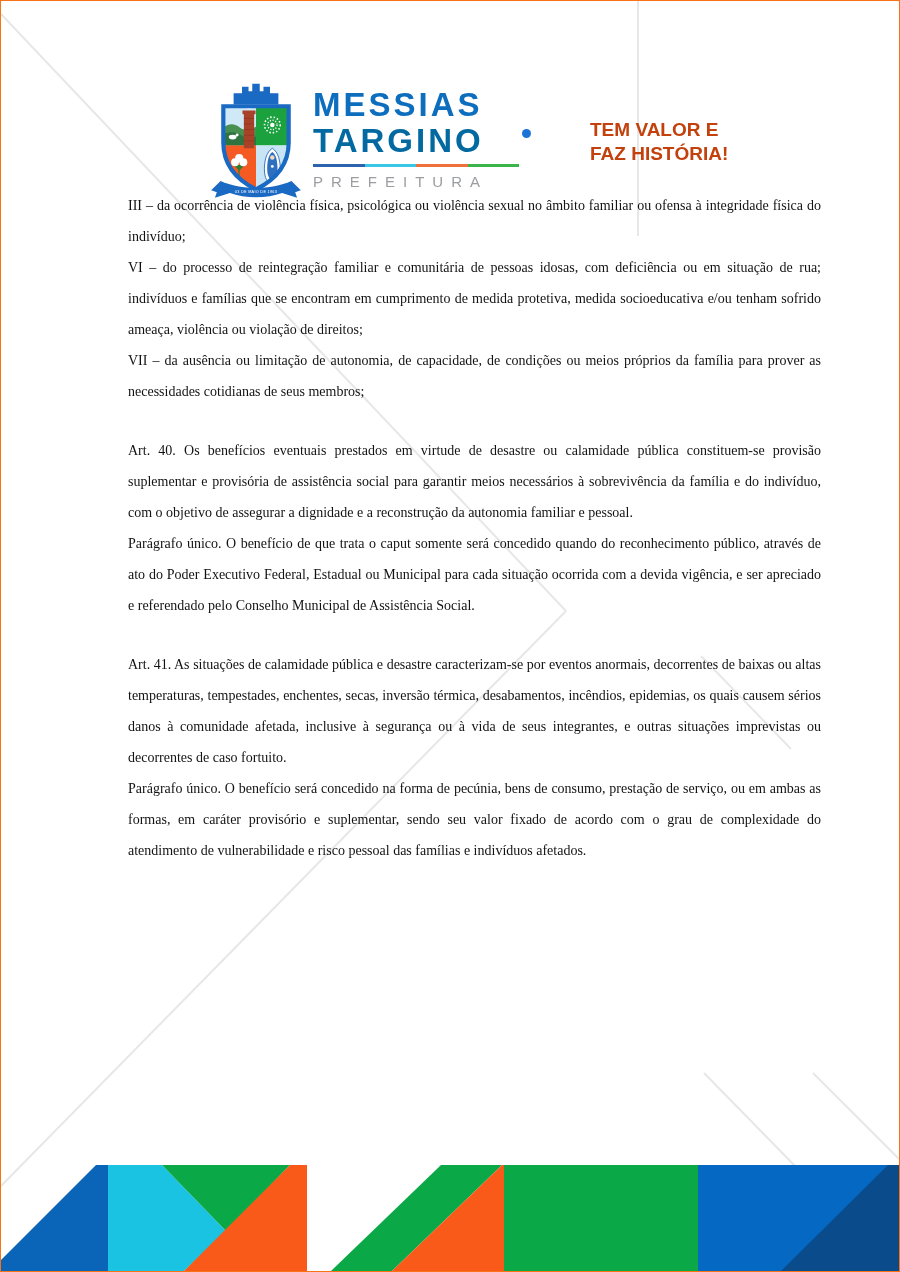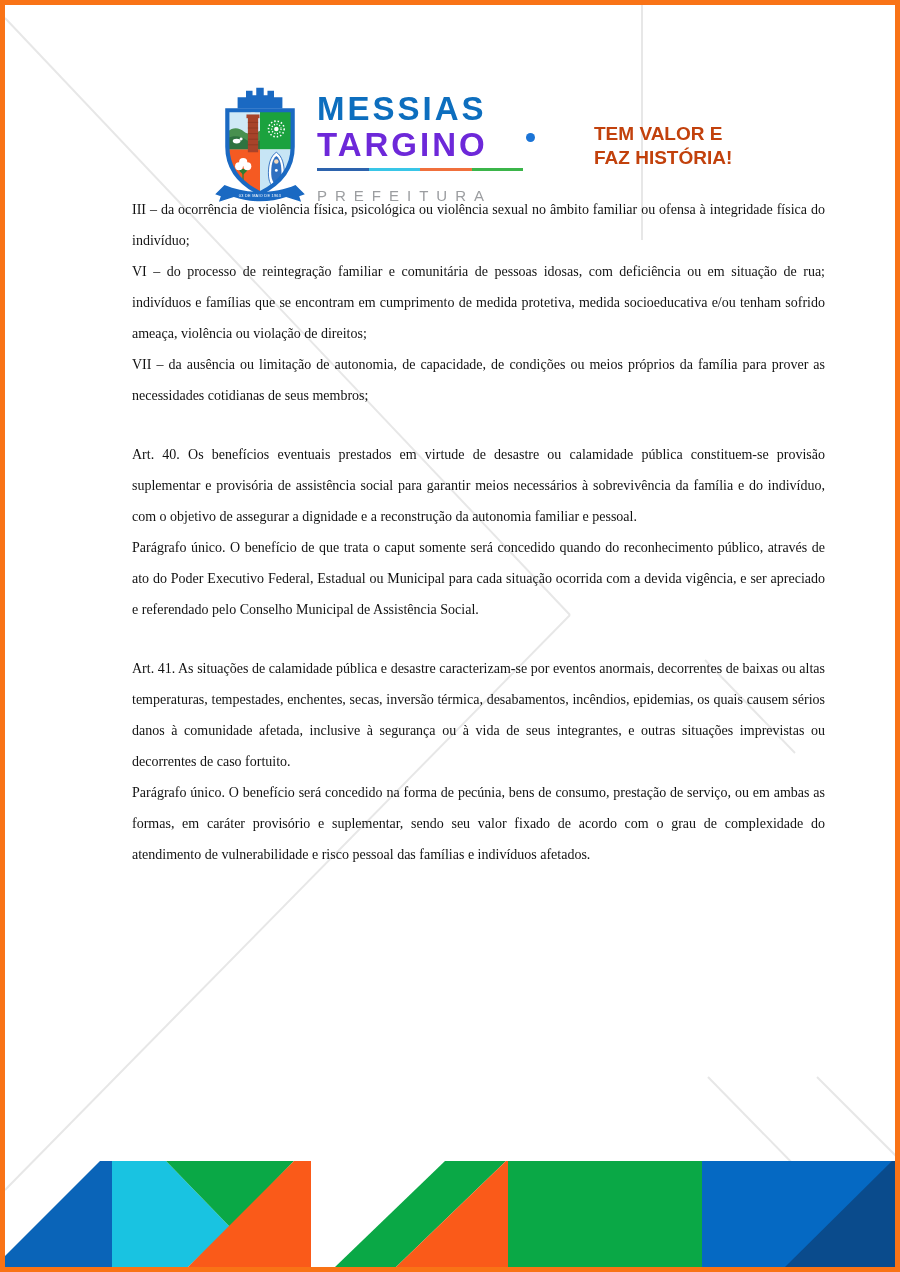--- a/index.html
+++ b/index.html
@@ -1,30 +1,30 @@
 <!DOCTYPE html>
 <html lang="pt-BR"><head>
 <meta charset="utf-8">
 <style>
   html,body{margin:0;padding:0;background:#f4f4f4;}
   .page{
     position:relative;width:900px;height:1272px;margin:0 auto;
-    background:#ffffff;border:5px solid #f97316;box-sizing:border-box;
+    background:#ffffff;border:1px solid #f97316;box-sizing:border-box;
     overflow:hidden;font-family:"Liberation Serif",serif;
   }
   
   .watermark{position:absolute;inset:0;pointer-events:none;}
   
   .header{position:absolute;top:0;left:0;width:100%;height:210px;}
   .crest{position:absolute;left:199px;top:74px;width:112px;height:126px;}
   .wordmark{position:absolute;left:312px;top:86px;width:212px;font-family:"Liberation Sans",sans-serif;}
   .wordmark .name{font-size:33px;font-weight:700;letter-spacing:3px;line-height:36px;white-space:nowrap;}
   .brandline{display:flex;width:206px;height:3px;margin-top:5px;}
   .brandline span{flex:1;height:3px;}
-  .prefeitura{margin-top:16px;font-size:15px;font-weight:400;letter-spacing:8px;white-space:nowrap;}
+  .prefeitura{margin-top:6px;font-size:15px;font-weight:400;letter-spacing:8px;white-space:nowrap;}
   .bullet{position:absolute;left:521px;top:128px;width:9px;height:9px;border-radius:50%;}
   .slogan{position:absolute;left:541px;top:117px;font-family:"Liberation Sans",sans-serif;
           font-size:19px;line-height:24px;font-weight:600;white-space:nowrap;}
   .slogan b{font-weight:700;}
   
   .content{
     position:absolute;left:127px;top:189px;width:693px;
     color:#121212;font-size:14px;line-height:31px;text-align:justify;
     text-justify:inter-word;
   }
@@ -106,21 +106,21 @@
       <path d="M25,33 H95 V72 C95,98 78,113 60,122 C42,113 25,98 25,72 Z" fill="none" stroke-width="4.5" stroke="#1a69c2"></path>
 
       <g>
         <path d="M22,113 L12,123 L18,125 L16,131 L32,126 C48,132 72,132 88,126 L104,131 L102,125 L108,123 L98,113 C75,123 45,123 22,113 Z" fill="#1a69c2"></path>
         <text x="60" y="125.6" text-anchor="middle" font-family="Liberation Sans, sans-serif" font-size="4.1" letter-spacing="0.3" fill="#ffffff">03 DE MAIO DE 1963</text>
       </g>
     </svg>
 
     <div class="wordmark">
       <div class="name" style="color: rgb(13, 110, 190);">MESSIAS</div>
-      <div class="name" style="color: #6d28d9;">TARGINO</div>
+      <div class="name" style="color: #0369a1;">TARGINO</div>
       <div class="brandline">
         <span style="background: rgb(45, 99, 173);"></span>
         <span style="background: rgb(57, 198, 231);"></span>
         <span style="background: rgb(240, 112, 60);"></span>
         <span style="background: rgb(59, 181, 74);"></span>
       </div>
       <div class="prefeitura" style="color: rgb(155, 157, 160);">PREFEITURA</div>
     </div>
 
     <div class="bullet" style="background: rgb(27, 116, 214);"></div>

